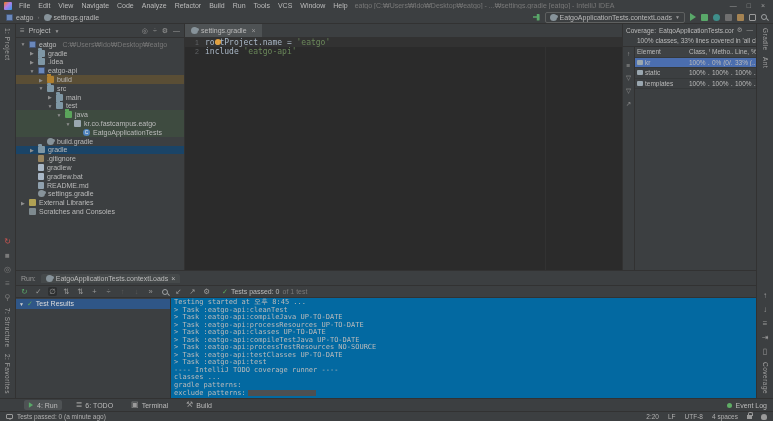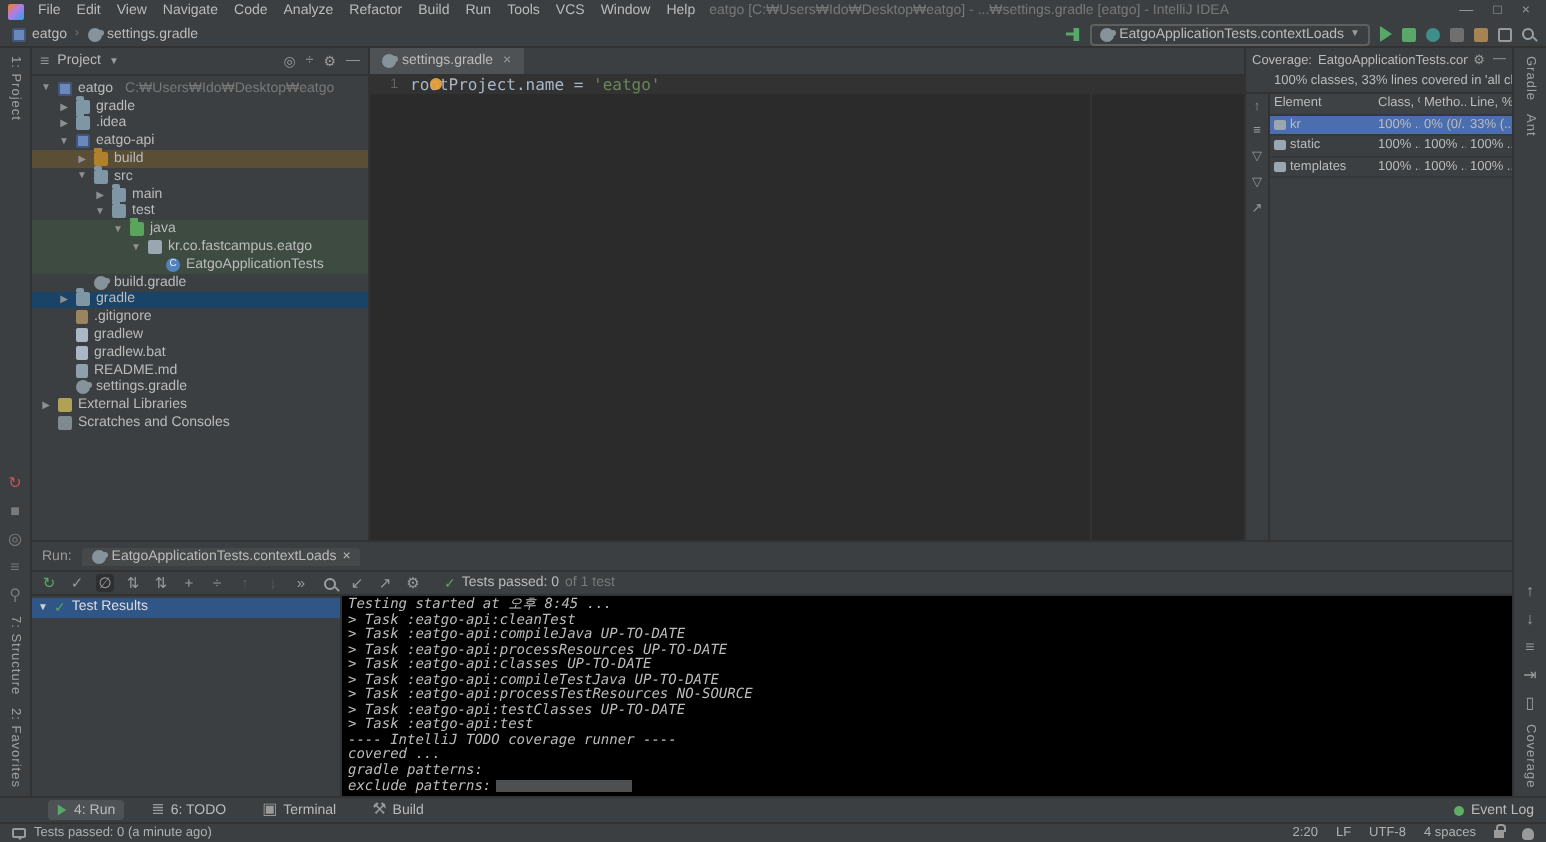--- a/index.html
+++ b/index.html
@@ -123,21 +123,21 @@
   #run-tab { display: flex; align-items: center; gap: 3px; background: #45494a; padding: 1px 5px; border-radius: 2px 2px 0 0; color: #bbbbbb; }
   #run-toolbar { height: 13px; display: flex; align-items: center; gap: 5px; padding: 0 4px; border-top: 1px solid #323232; border-bottom: 1px solid #323232; }
   #run-toolbar .tbi { color: #9a9a9a; font-size: 7.5px; width: 9px; text-align: center; }
   #run-toolbar .tbi.toggled { background: #2d2f30; border-radius: 2px; }
   #run-toolbar .tbi.disabled { color: #5a5a5a; }
   #run-status { margin-left: 6px; color: #bbbbbb; display: flex; gap: 3px; align-items: center; }
   #run-status .dim { color: #787878; }
   #run-content { flex: 1; display: flex; min-height: 0; }
   #test-tree { width: 155px; background: #3c3f41; border-right: 1px solid #323232; padding-top: 1px; }
   #test-root-row { height: 9.5px; display: flex; align-items: center; gap: 3px; background: #2f5687; color: #dddddd; padding: 0 3px; }
-  #console { flex: 1; background: #000000; padding: 1px 0 0 3px; overflow: hidden; font-style: italic; }
+  #console { flex: 1; background: #0369a1; padding: 1px 0 0 3px; overflow: hidden; }
   .con-line { font-family: "DejaVu Sans Mono", monospace; font-size: 7px; line-height: 7.55px; color: #bbbbbb; white-space: pre; }
   .sel-box { display: inline-block; width: 68px; height: 6px; background: #4d4f51; margin-left: 2px; vertical-align: middle; }
 
   
   #toolbtns { position: absolute; left: 0; top: 398px; width: 773px; height: 13px; display: flex; align-items: center; gap: 10px; padding: 0 6px 0 24px; border-top: 1px solid #323232; background: #3c3f41; }
   .twbtn { display: flex; align-items: center; gap: 3px; color: #bbbbbb; padding: 1px 4px; border-radius: 2px; }
   .twbtn.active { background: #4e5254; }
   #eventlog { margin-left: auto; display: flex; align-items: center; gap: 3px; color: #bbbbbb; }
   .dot-green { width: 5px; height: 5px; border-radius: 50%; background: #5fad65; display: inline-block; }
 
@@ -349,20 +349,24 @@
         </div>
         <div id="code-area">
           <div id="guide-line"></div>
           <span id="inspect-ok">✓</span>
           <div id="code-lines">
               <div class="code-line caret-line">
                 <span class="lnum">1</span>
                 <span class="code"><span class="tok-plain">rootProject.name = </span><span class="tok-string">'eatgo'</span></span>
                 <span class="marker-dot"></span>
               </div>
+              <div class="code-line">
+                <span class="lnum">2</span>
+                <span class="code"><span class="tok-plain">include </span><span class="tok-string">'eatgo-api'</span></span>
+              </div>
             </div>
         </div>
       </div>
 
       <div id="coverage">
         <div id="cov-header">
           <span>Coverage:</span>
           <span class="suite">EatgoApplicationTests.context...</span>
           <span class="hdr-icons">
             <span>⚙</span>
@@ -459,21 +463,21 @@
             <div class="con-line">Testing started at 오후 8:45 ...</div>
             <div class="con-line">&gt; Task :eatgo-api:cleanTest</div>
             <div class="con-line">&gt; Task :eatgo-api:compileJava UP-TO-DATE</div>
             <div class="con-line">&gt; Task :eatgo-api:processResources UP-TO-DATE</div>
             <div class="con-line">&gt; Task :eatgo-api:classes UP-TO-DATE</div>
             <div class="con-line">&gt; Task :eatgo-api:compileTestJava UP-TO-DATE</div>
             <div class="con-line">&gt; Task :eatgo-api:processTestResources NO-SOURCE</div>
             <div class="con-line">&gt; Task :eatgo-api:testClasses UP-TO-DATE</div>
             <div class="con-line">&gt; Task :eatgo-api:test</div>
             <div class="con-line">---- IntelliJ TODO coverage runner ----</div>
-            <div class="con-line">covered ...</div>
+            <div class="con-line">classes ...</div>
             <div class="con-line">gradle patterns:</div>
             <div class="con-line">exclude patterns:<span class="sel-box"></span></div>
           </div>
       </div>
     </div>
   </div>
 
   <div class="strip right">
     <span class="vlabel">Gradle</span>
     <span class="vlabel">Ant</span>

